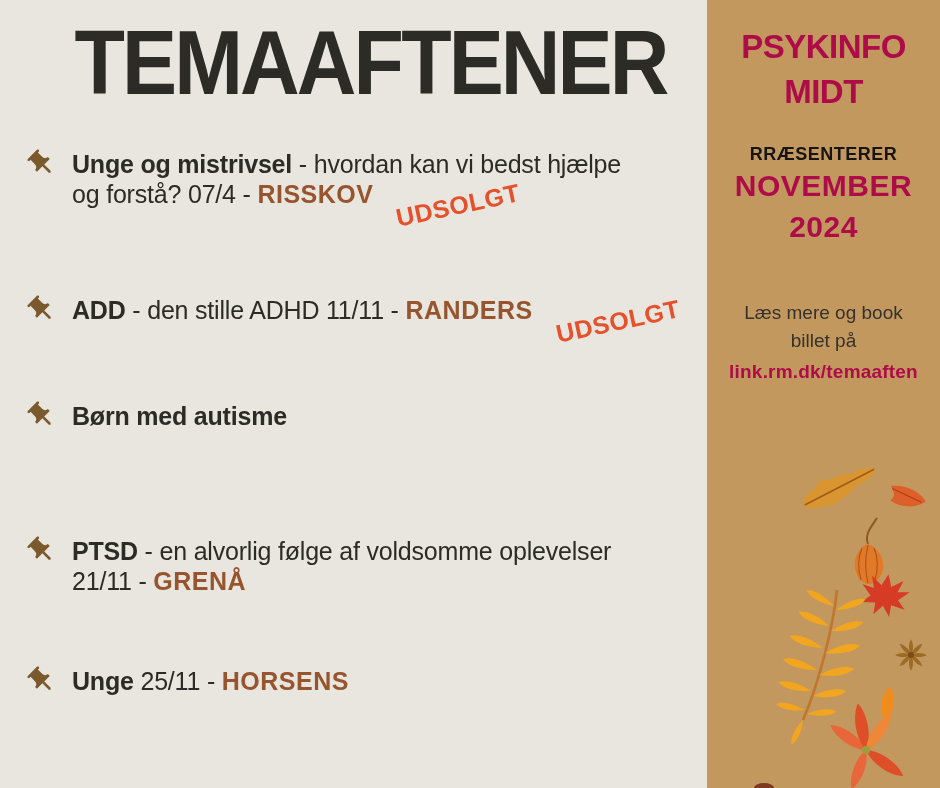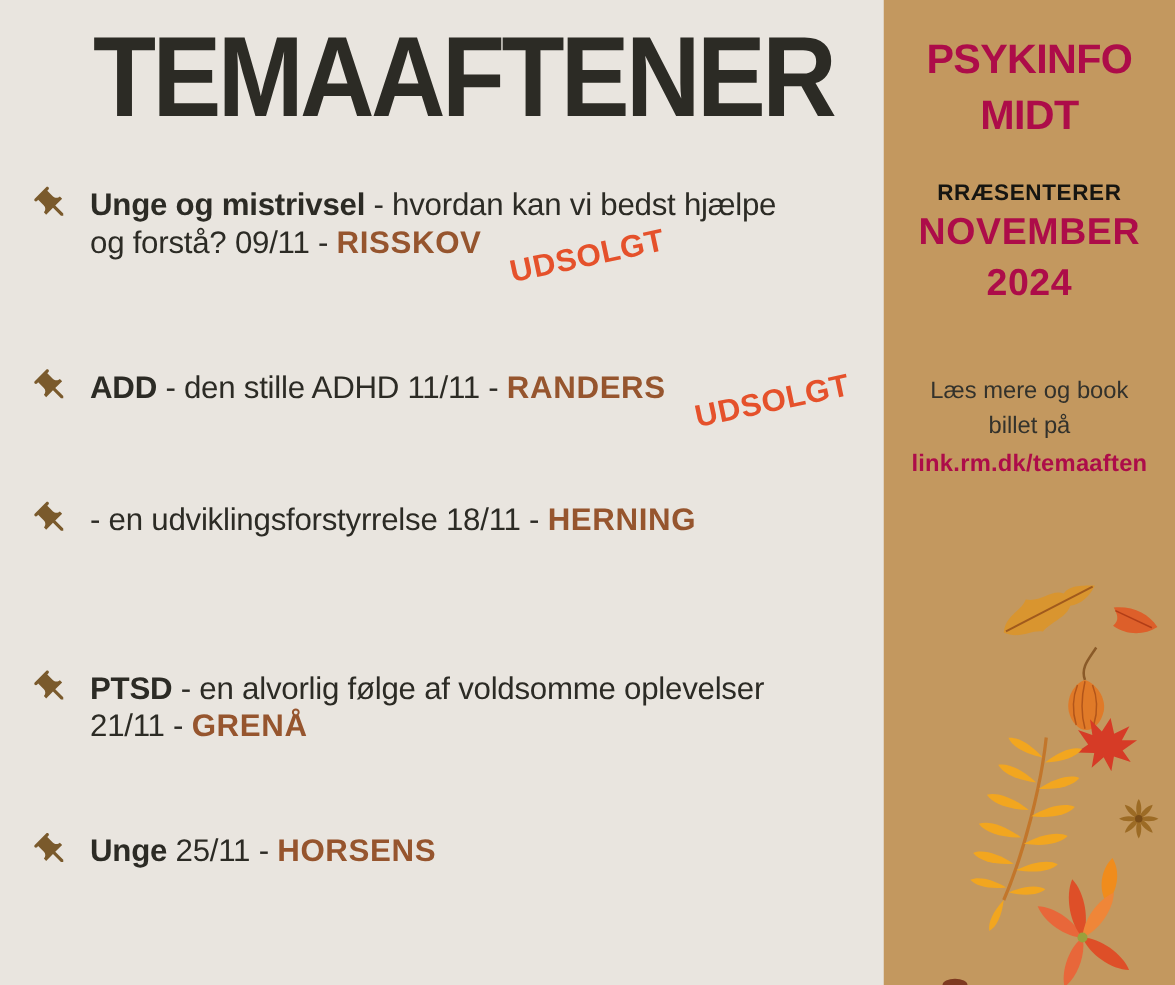--- a/index.html
+++ b/index.html
@@ -52,41 +52,41 @@
     <div class="title">TEMAAFTENER</div>
     <ul class="events" id="events-list">
         <li class="event">
           <svg class="pin" viewBox="0 0 24 24">
             <g transform="rotate(-45 12 12)">
               <path fill="var(--pin)" d="M16 9V4h1c.55 0 1-.45 1-1s-.45-1-1-1H7c-.55 0-1 .45-1 1s.45 1 1 1h1v5c0 1.66-1.34 3-3 3v2h5.97v7l1 1 1-1v-7H19v-2c-1.66 0-3-1.34-3-3z"></path>
             </g>
           </svg>
           <div class="ev-text">
             <div class="ev-line"><span class="seg-b">Unge og mistrivsel</span><span class="seg-r"> - hvordan kan vi bedst hjælpe</span></div>
-            <div class="ev-line"><span class="seg-r">og forstå? 09/11 - </span><span class="seg-l">RISSKOV</span><span class="badge">UDSOLGT</span></div>
+            <div class="ev-line"><span class="seg-r">og forstå? 07/4 - </span><span class="seg-l">RISSKOV</span><span class="badge">UDSOLGT</span></div>
           </div>
         </li>
         <li class="event">
           <svg class="pin" viewBox="0 0 24 24">
             <g transform="rotate(-45 12 12)">
               <path fill="var(--pin)" d="M16 9V4h1c.55 0 1-.45 1-1s-.45-1-1-1H7c-.55 0-1 .45-1 1s.45 1 1 1h1v5c0 1.66-1.34 3-3 3v2h5.97v7l1 1 1-1v-7H19v-2c-1.66 0-3-1.34-3-3z"></path>
             </g>
           </svg>
           <div class="ev-text">
             <div class="ev-line"><span class="seg-b">ADD</span><span class="seg-r"> - den stille ADHD 11/11 - </span><span class="seg-l">RANDERS</span><span class="badge">UDSOLGT</span></div>
           </div>
         </li>
         <li class="event">
           <svg class="pin" viewBox="0 0 24 24">
             <g transform="rotate(-45 12 12)">
               <path fill="var(--pin)" d="M16 9V4h1c.55 0 1-.45 1-1s-.45-1-1-1H7c-.55 0-1 .45-1 1s.45 1 1 1h1v5c0 1.66-1.34 3-3 3v2h5.97v7l1 1 1-1v-7H19v-2c-1.66 0-3-1.34-3-3z"></path>
             </g>
           </svg>
           <div class="ev-text">
-            <div class="ev-line"><span class="seg-r">- en udviklingsforstyrrelse 18/11 - </span><span class="seg-l">HERNING</span></div>
+            <div class="ev-line"><span class="seg-b">Børn med autisme</span></div>
           </div>
         </li>
         <li class="event">
           <svg class="pin" viewBox="0 0 24 24">
             <g transform="rotate(-45 12 12)">
               <path fill="var(--pin)" d="M16 9V4h1c.55 0 1-.45 1-1s-.45-1-1-1H7c-.55 0-1 .45-1 1s.45 1 1 1h1v5c0 1.66-1.34 3-3 3v2h5.97v7l1 1 1-1v-7H19v-2c-1.66 0-3-1.34-3-3z"></path>
             </g>
           </svg>
           <div class="ev-text">
             <div class="ev-line"><span class="seg-b">PTSD</span><span class="seg-r"> - en alvorlig følge af voldsomme oplevelser</span></div>

